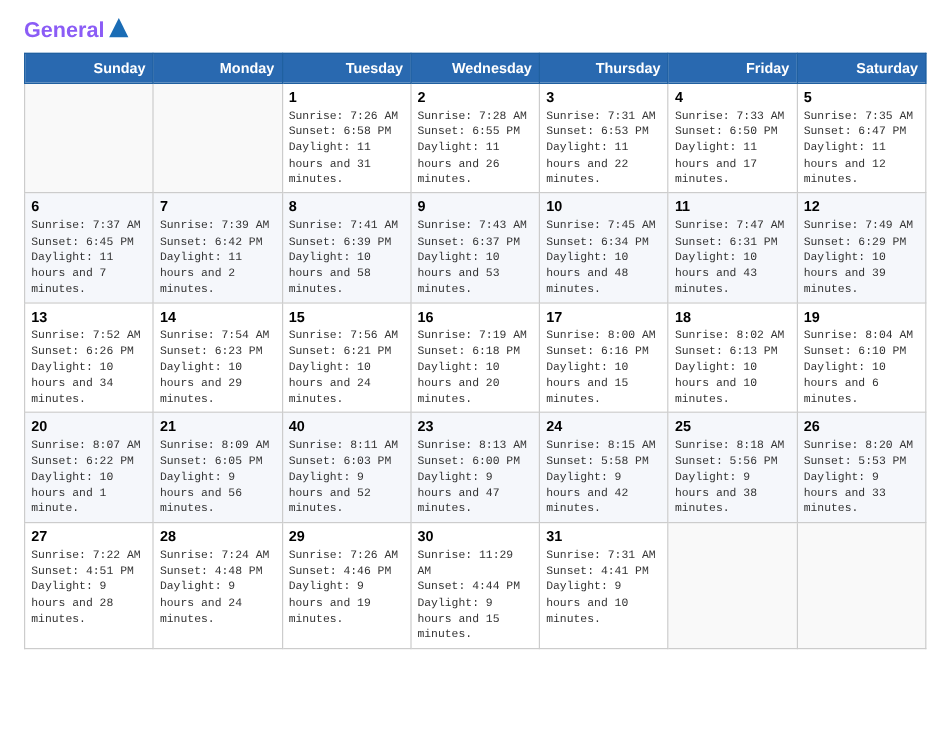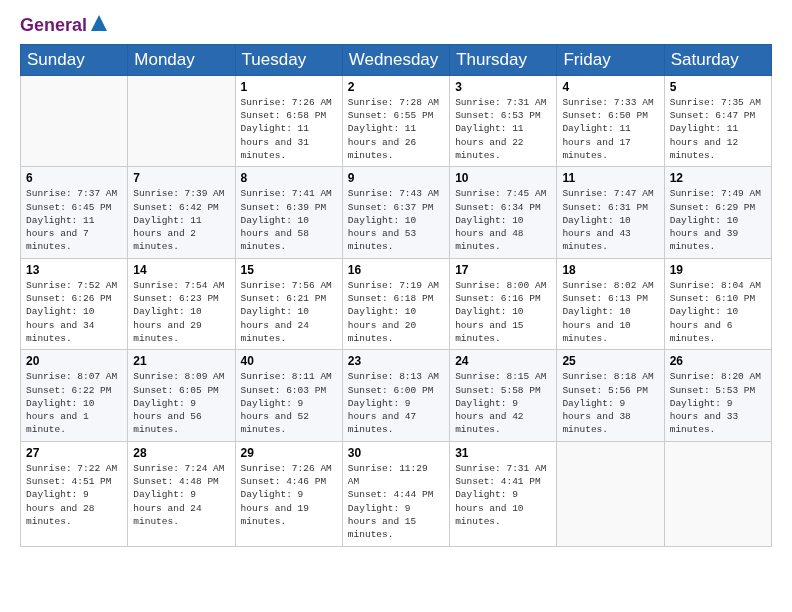--- a/index.html
+++ b/index.html
@@ -24,21 +24,21 @@
       display: flex;
       align-items: center;
     }
     .logo-text {
       font-size: 18px;
       font-weight: bold;
       color: #333;
       line-height: 1.1;
     }
     .logo-text span {
-      color: #701a75;
+      color: #8b5cf6;
     }
     .title-block {
       text-align: right;
     }
     .month-title {
       font-size: 32px;
       font-weight: bold;
       color: #222;
     }
     .subtitle {
@@ -49,23 +49,23 @@
       width: 100%;
       border-collapse: collapse;
       font-size: 10.5px;
     }
     .calendar thead tr {
       background-color: #2969b0;
       color: #fff;
     }
     .calendar thead th {
       padding: 5px 6px;
-      text-align: left;
-      font-size: 17px;
-      font-weight: normal;
+      text-align: right;
+      font-size: 12px;
+      font-weight: bold;
       border: 1px solid #2060a0;
     }
     .calendar tbody tr {
       vertical-align: top;
     }
     .calendar tbody td {
       border: 1px solid #ccc;
       padding: 4px 5px;
       width: calc(100% / 7);
       min-height: 80px;

